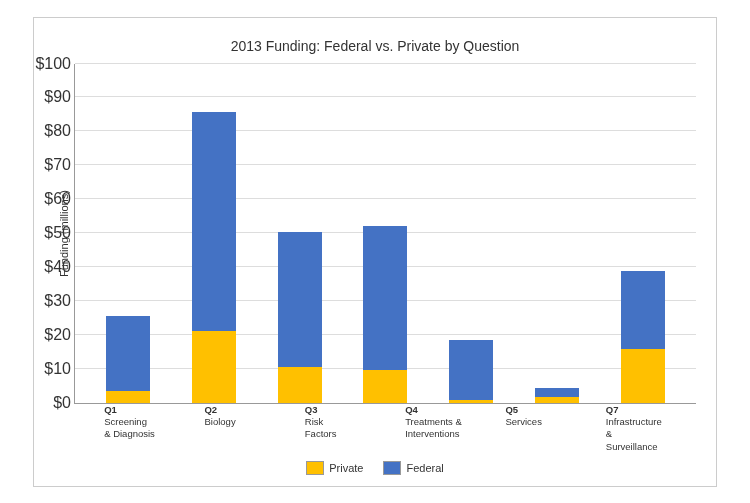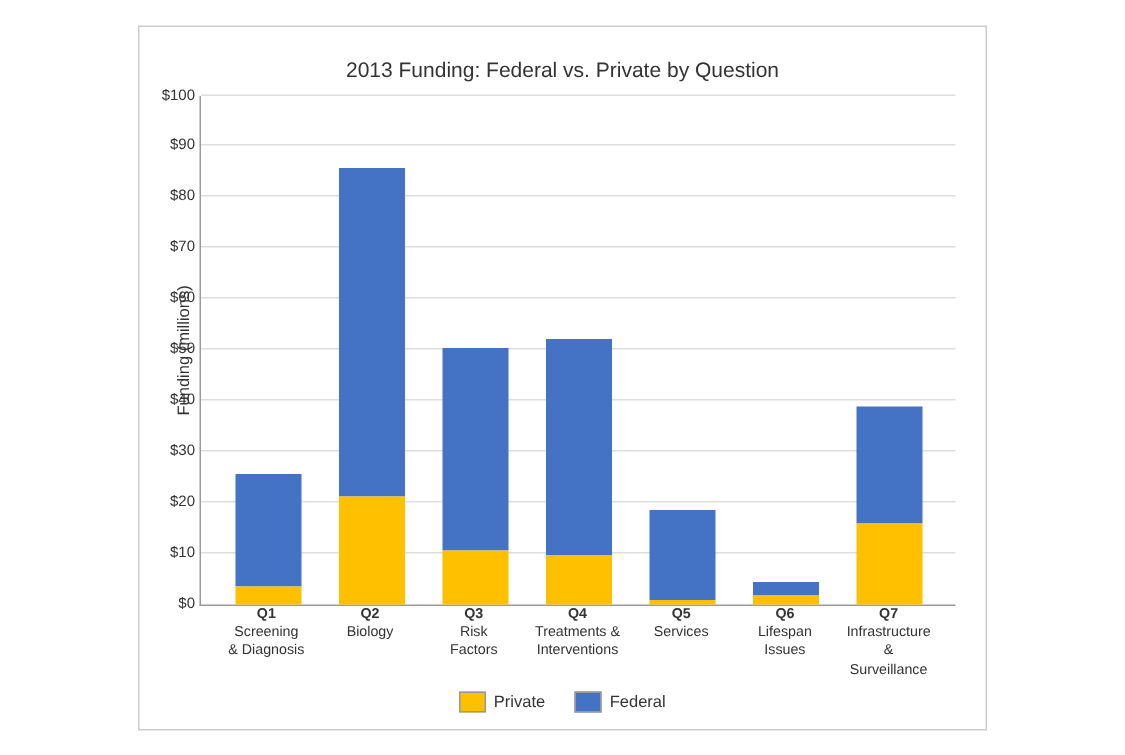--- a/index.html
+++ b/index.html
@@ -6,21 +6,21 @@
     body {
       background: #fff;
       font-family: Arial, sans-serif;
       width: 750px;
       height: 503px;
       display: flex;
       align-items: center;
       justify-content: center;
     }
     .chart-container {
-      width: 566px;
+      width: 684px;
       height: 470px;
       border: 1px solid #ccc;
       background: #fff;
       padding: 20px 20px 10px 20px;
       position: relative;
     }
     .chart-title {
       text-align: center;
       font-size: 14px;
       font-weight: normal;
@@ -58,21 +58,21 @@
     
     .grid-line {
       position: absolute;
       left: 0;
       right: 0;
       border-top: 1px solid #ddd;
     }
     .y-tick-label {
       position: absolute;
       right: calc(100% + 4px);
-      font-size: 10px;
+      font-size: 16px;
       color: #333;
       transform: translateY(50%);
       text-align: center;
       white-space: nowrap;
     }
     .bars-row {
       position: absolute;
       bottom: 0;
       left: 0;
       right: 0;
@@ -101,21 +101,20 @@
       background: #FFC000;
     }
     .x-axis-labels {
       display: flex;
       justify-content: space-around;
       padding: 0 10px;
       margin-left: 20px;
     }
     .x-label-group {
       width: 60px;
-      text-align: center;
       font-size: 9.5px;
       color: #333;
       line-height: 1.3;
     }
     .legend {
       display: flex;
       justify-content: center;
       gap: 20px;
       margin-top: 8px;
     }
@@ -223,21 +222,20 @@
         </div>
     </div>
   </div>
 
   <div class="x-axis-labels" id="x-labels">
   <div class="x-label-group"><strong>Q1</strong><br>Screening<br>&amp; Diagnosis</div>
       <div class="x-label-group"><strong>Q2</strong><br>Biology</div>
       <div class="x-label-group"><strong>Q3</strong><br>Risk<br>Factors</div>
       <div class="x-label-group"><strong>Q4</strong><br>Treatments &amp;<br>Interventions</div>
       <div class="x-label-group"><strong>Q5</strong><br>Services</div>
-      <div class="x-label-group"><strong>Q6</strong><br>Lifespan<br>Issues</div>
       <div class="x-label-group"><strong>Q7</strong><br>Infrastructure<br>&amp; Surveillance</div>
     </div>
 
   <div class="legend">
     <div class="legend-item">
       <div class="legend-box" style="background:#FFC000;"></div>
       <span>Private</span>
     </div>
     <div class="legend-item">
       <div class="legend-box" style="background:#4472C4;"></div>

